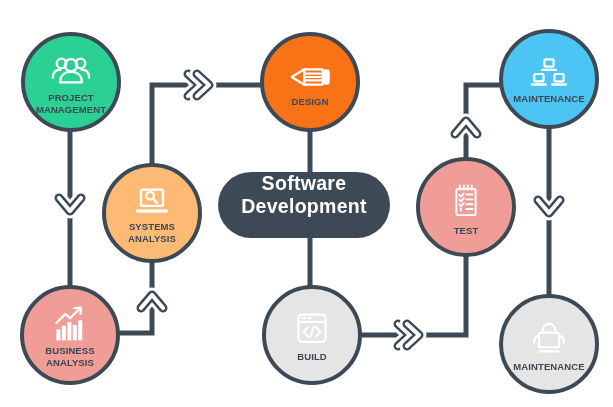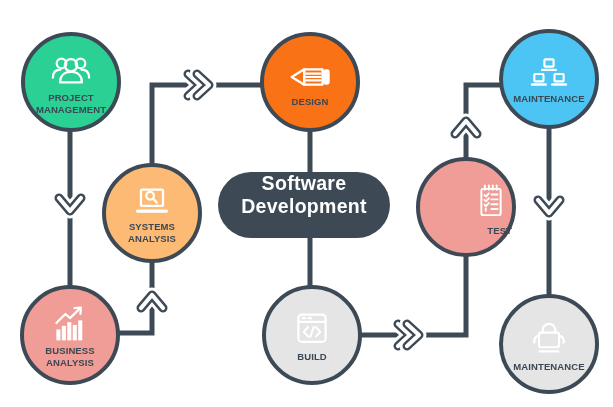--- a/index.html
+++ b/index.html
@@ -156,21 +156,21 @@
         <path d="M13.5,9 h3"></path>
         <path d="M20,9 h3"></path>
         <polyline points="19.5,19 15,24 19.5,29"></polyline>
         <polyline points="28.5,19 33,24 28.5,29"></polyline>
         <path d="M26,18.5 L22,29.5"></path>
       </svg>
     </span>
     <span class="node-label">BUILD</span>
   </div>
 
-  <div class="node" style="left: 416px; top: 157px; background-color: rgb(239, 157, 150); align-items: flex-end;">
+  <div class="node" style="left: 416px; top: 157px; background-color: rgb(239, 157, 150);">
     <span class="icon">
       <svg width="42" height="44" viewBox="0 0 48 48" stroke-width="2.2">
         <rect x="13" y="9" width="22" height="30" rx="2"></rect>
         <path d="M17,5 v5"></path>
           <path d="M21.5,5 v5"></path>
           <path d="M26,5 v5"></path>
           <path d="M30.5,5 v5"></path>
         <path d="M16.5,16 l1.8,1.8 l3.2,-3.6"></path>
         <path d="M16.5,21.5 l1.8,1.8 l3.2,-3.6"></path>
         <path d="M16.5,27 l1.8,1.8 l3.2,-3.6"></path>

